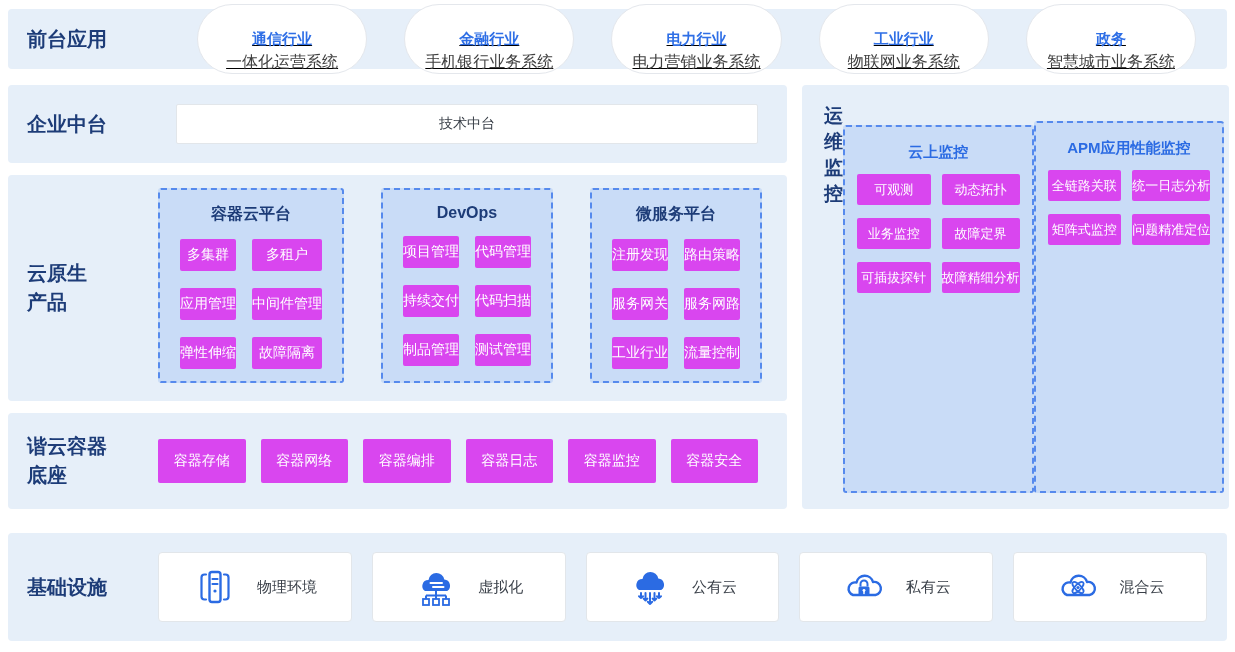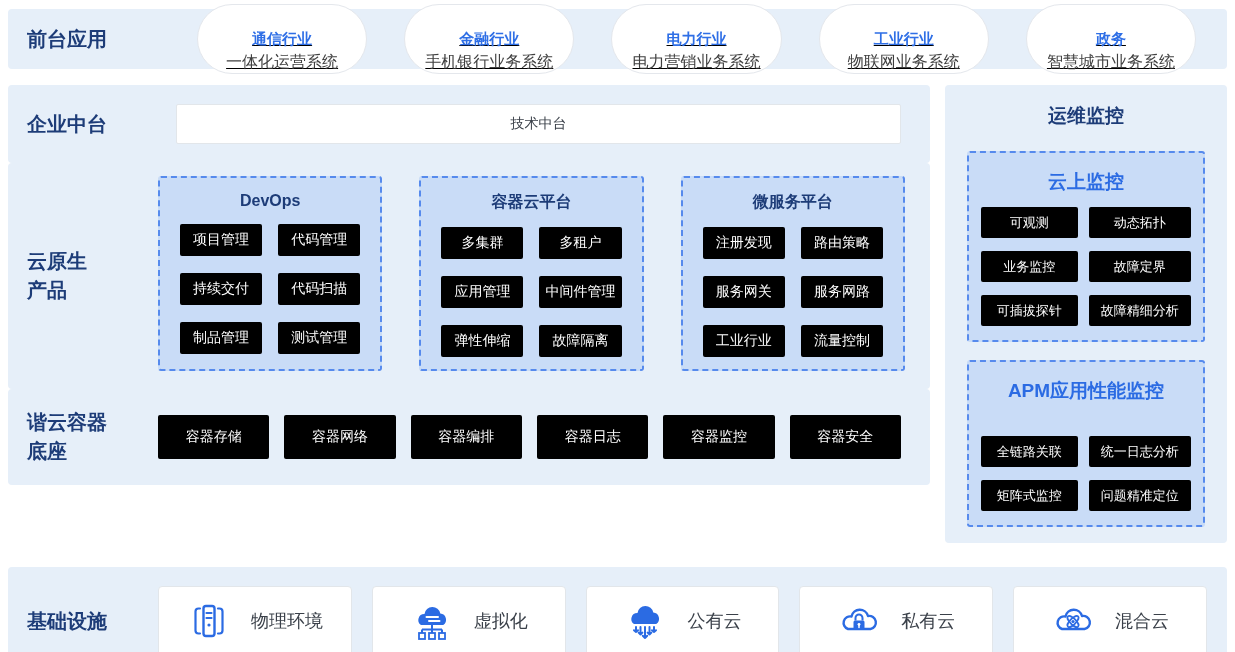--- a/index.html
+++ b/index.html
@@ -19,21 +19,21 @@
   .pills { flex:1; display:flex; gap:37px; margin:0 31px 0 39px; }
   .pill {
     flex:1; height:70px; background:#fff; border:1px solid #E4E7EC; border-radius:35px;
     display:flex; flex-direction:column; align-items:center; justify-content:flex-end; gap:3px;text-decoration:underline;
   }
   .pill-title { font-size:15px; font-weight:bold; color:#2F6FE6; }
   .pill-sub { font-size:16px; color:#404040; }
 
   
   .mid { display:flex; gap:15px; margin-top:16px; flex:none; }
-  .left-col { width:922px; display:flex; flex-direction:column; }
+  .left-col { width:922px; display:flex; flex-direction:column; gap:12px; }
 
   
   .band-ent { height:78px; }
   .ent-boxes { flex:1; display:flex; gap:65px; margin-right:29px;margin-left:18px; }
   .white-box {
     flex:1; height:40px; background:#fff; border:1px solid #E2E6EA; border-radius:2px;
     display:flex; align-items:center; justify-content:center;
     font-size:14px; color:#3A4049;
   }
 
@@ -41,48 +41,48 @@
   .band-cn { height:226px; align-items:stretch; }
   .band-cn .gutter { display:flex; align-items:center; }
   .cn-groups { flex:1; display:flex; gap:37px; margin:13px 25px 18px 0; }
   .dashed-box {
     flex:1; background:#C9DCF7; border:2px dashed #568AED; border-radius:3px;
     padding:14px 20px 16px; display:flex; flex-direction:column;
   }
   .group-title { text-align:center; font-size:16px; font-weight:bold; color:#1D3C78; margin-bottom:14px; }
   .grid-2 { display:grid; grid-template-columns:1fr 1fr; gap:17px 16px; }
   .blue-btn {
-    background:#000000; color:#fff; border-radius:2px; height:32px;
+    background:#d946ef; color:#fff; border-radius:2px; height:32px;
     display:flex; align-items:center; justify-content:center; font-size:14px; white-space:nowrap;
   }
 
   
   .band-base { height:96px; }
   .base-btns { flex:1; display:flex; gap:15px; margin-right:29px; }
   .base-btns .blue-btn { flex:1; height:44px; }
 
   
-  .monitor { flex:1; flex-direction:column; align-items:stretch; padding:18px 22px 16px; }
+  .monitor { flex:1; flex-direction:row; align-items:stretch; padding:18px 22px 16px; }
   .monitor-title { text-align:center; font-size:19px; font-weight:bold; color:#1D3C78; }
   .monitor .dashed-box { flex:none; padding:12px 12px 14px; }
   .monitor .dashed-box.first { margin-top:22px; }
-  .monitor .dashed-box.second { margin-top:18px;gap:20px; }
-  .mon-group-title { text-align:center; font-size:19px; font-weight:bold; color:#2B6BE3; margin:4px 0 12px; }
+  .monitor .dashed-box.second { margin-top:18px; }
+  .mon-group-title { text-align:center; font-size:15px; font-weight:bold; color:#2B6BE3; margin:4px 0 12px; }
   .mon-grid { display:grid; grid-template-columns:1fr 1.06fr; gap:13px 11px; }
   .mon-grid .blue-btn { height:31px; font-size:13px; }
 
   
   .band-infra { height:108px; flex:none; margin-top:24px; }
   .infra-boxes { flex:1; display:flex; gap:20px; margin-right:20px; }
   .infra-box {
     flex:1; height:70px; background:#fff; border:1px solid #E2E6EA; border-radius:4px;
     display:flex; align-items:center; justify-content:center; gap:20px;
   }
   .infra-icon { width:44px; height:44px; flex:none; display:block; }
-  .infra-label { font-size:18px; color:#3A4049; }
+  .infra-label { font-size:15px; color:#3A4049; }
 </style>
 </head>
 <body>
 
 <div class="page">
 
   <section class="band band-front">
     <div class="gutter">
       <div class="row-label">前台应用</div>
     </div>
@@ -123,46 +123,46 @@
       </section>
 
       <section class="band band-cn">
         <div class="gutter">
           <div class="row-label">
             <div>云原生</div>
             <div>产品</div>
           </div>
         </div>
         <div class="cn-groups">
+
+          <div class="dashed-box">
+            <div class="group-title">容器云平台</div>
+            <div class="grid-2">
+              <div class="blue-btn">多集群</div>
+              <div class="blue-btn">多租户</div>
+              <div class="blue-btn">应用管理</div>
+              <div class="blue-btn">中间件管理</div>
+              <div class="blue-btn">弹性伸缩</div>
+              <div class="blue-btn">故障隔离</div>
+            </div>
+          </div>
 
           <div class="dashed-box">
             <div class="group-title">DevOps</div>
             <div class="grid-2">
               <div class="blue-btn">项目管理</div>
               <div class="blue-btn">代码管理</div>
               <div class="blue-btn">持续交付</div>
               <div class="blue-btn">代码扫描</div>
               <div class="blue-btn">制品管理</div>
               <div class="blue-btn">测试管理</div>
             </div>
           </div>
 
           <div class="dashed-box">
-            <div class="group-title">容器云平台</div>
-            <div class="grid-2">
-              <div class="blue-btn">多集群</div>
-              <div class="blue-btn">多租户</div>
-              <div class="blue-btn">应用管理</div>
-              <div class="blue-btn">中间件管理</div>
-              <div class="blue-btn">弹性伸缩</div>
-              <div class="blue-btn">故障隔离</div>
-            </div>
-          </div>
-
-          <div class="dashed-box">
             <div class="group-title">微服务平台</div>
             <div class="grid-2">
               <div class="blue-btn">注册发现</div>
               <div class="blue-btn">路由策略</div>
               <div class="blue-btn">服务网关</div>
               <div class="blue-btn">服务网路</div>
               <div class="blue-btn">工业行业</div>
               <div class="blue-btn">流量控制</div>
             </div>
           </div>

